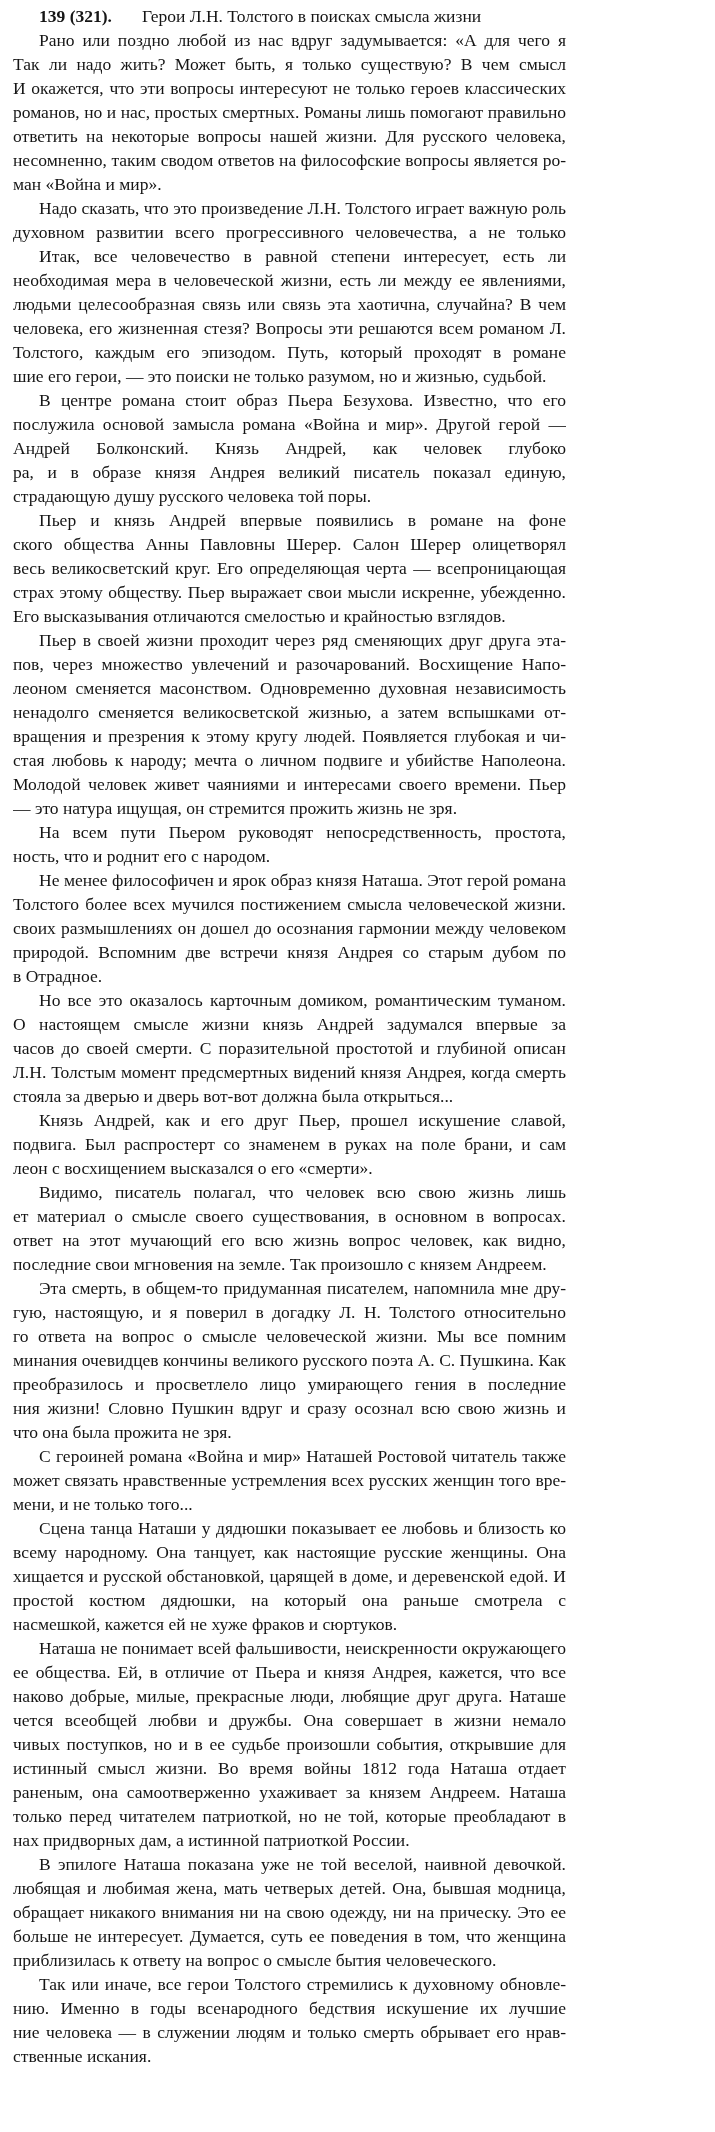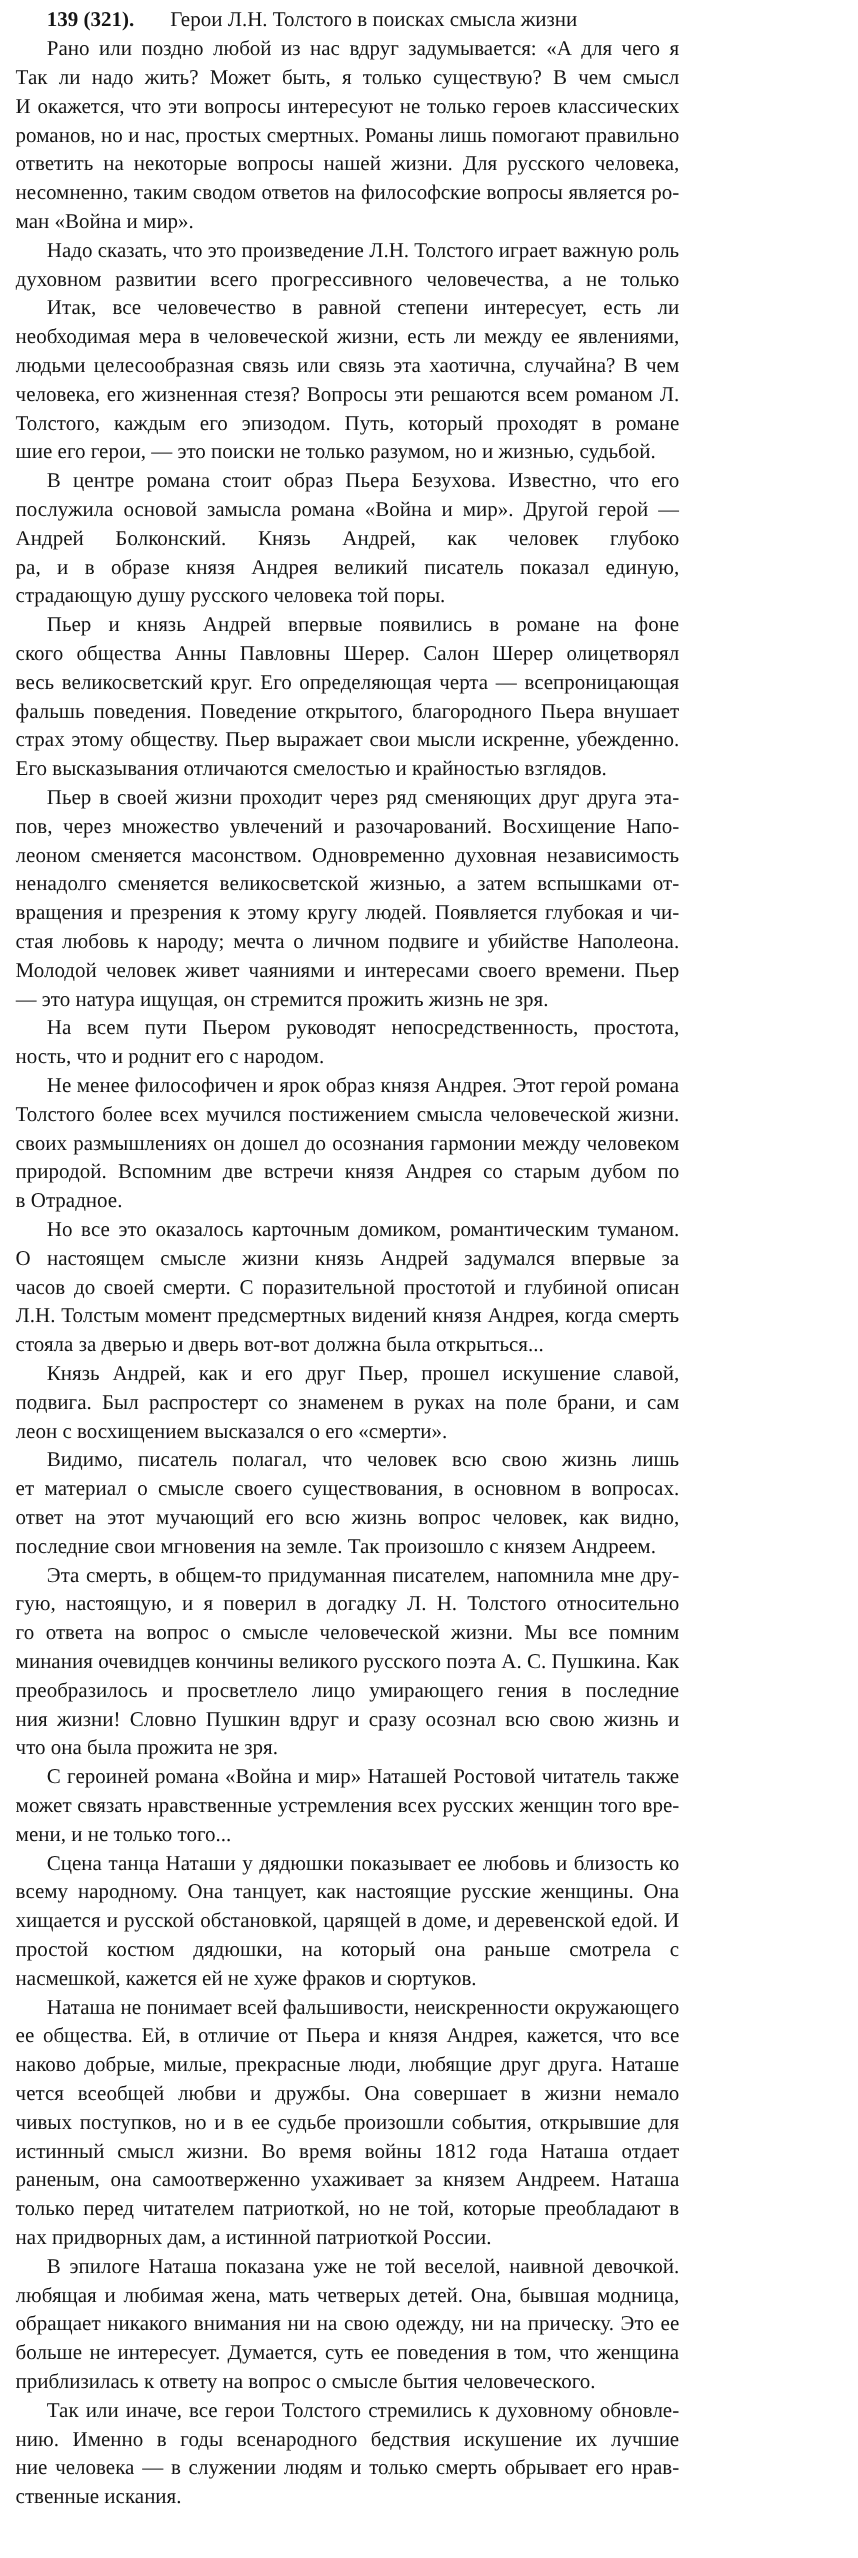--- a/index.html
+++ b/index.html
@@ -70,40 +70,39 @@
         <div class="line first">В центре романа стоит образ Пьера Безухова. Известно, что его судьба</div>
         <div class="line">послужила основой замысла романа «Война и мир». Другой герой — князь</div>
         <div class="line">Андрей Болконский. Князь Андрей, как человек глубоко индивидуальный,</div>
         <div class="line">ра, и в образе князя Андрея великий писатель показал единую, думающую и</div>
         <div class="line last">страдающую душу русского человека той поры.</div>
       </div>
       <div class="para">
         <div class="line first">Пьер и князь Андрей впервые появились в романе на фоне великосвет-</div>
         <div class="line">ского общества Анны Павловны Шерер. Салон Шерер олицетворял собой</div>
         <div class="line">весь великосветский круг. Его определяющая черта — всепроницающая</div>
-        <div class="line">фальшь поведения. Поведение открытого, благородного Пьера внушает</div>
         <div class="line">страх этому обществу. Пьер выражает свои мысли искренне, убежденно.</div>
         <div class="line last">Его высказывания отличаются смелостью и крайностью взглядов.</div>
       </div>
       <div class="para">
         <div class="line first">Пьер в своей жизни проходит через ряд сменяющих друг друга эта-</div>
         <div class="line">пов, через множество увлечений и разочарований. Восхищение Напо-</div>
         <div class="line">леоном сменяется масонством. Одновременно духовная независимость</div>
         <div class="line">ненадолго сменяется великосветской жизнью, а затем вспышками от-</div>
         <div class="line">вращения и презрения к этому кругу людей. Появляется глубокая и чи-</div>
         <div class="line">стая любовь к народу; мечта о личном подвиге и убийстве Наполеона.</div>
         <div class="line">Молодой человек живет чаяниями и интересами своего времени. Пьер</div>
         <div class="line last">— это натура ищущая, он стремится прожить жизнь не зря.</div>
       </div>
       <div class="para">
         <div class="line first">На всем пути Пьером руководят непосредственность, простота, искрен-</div>
         <div class="line last">ность, что и роднит его с народом.</div>
       </div>
       <div class="para">
-        <div class="line first">Не менее философичен и ярок образ князя Андрея. Этот герой романа</div>
+        <div class="line first">Не менее философичен и ярок образ князя Наташа. Этот герой романа</div>
         <div class="line">Толстого более всех мучился постижением смысла человеческой жизни. В</div>
         <div class="line">своих размышлениях он дошел до осознания гармонии между человеком и</div>
         <div class="line">природой. Вспомним две встречи князя Андрея со старым дубом по дороге</div>
         <div class="line last">в Отрадное.</div>
       </div>
       <div class="para">
         <div class="line first">Но все это оказалось карточным домиком, романтическим туманом.</div>
         <div class="line">О настоящем смысле жизни князь Андрей задумался впервые за несколько</div>
         <div class="line">часов до своей смерти. С поразительной простотой и глубиной описан</div>
         <div class="line">Л.Н. Толстым момент предсмертных видений князя Андрея, когда смерть</div>

